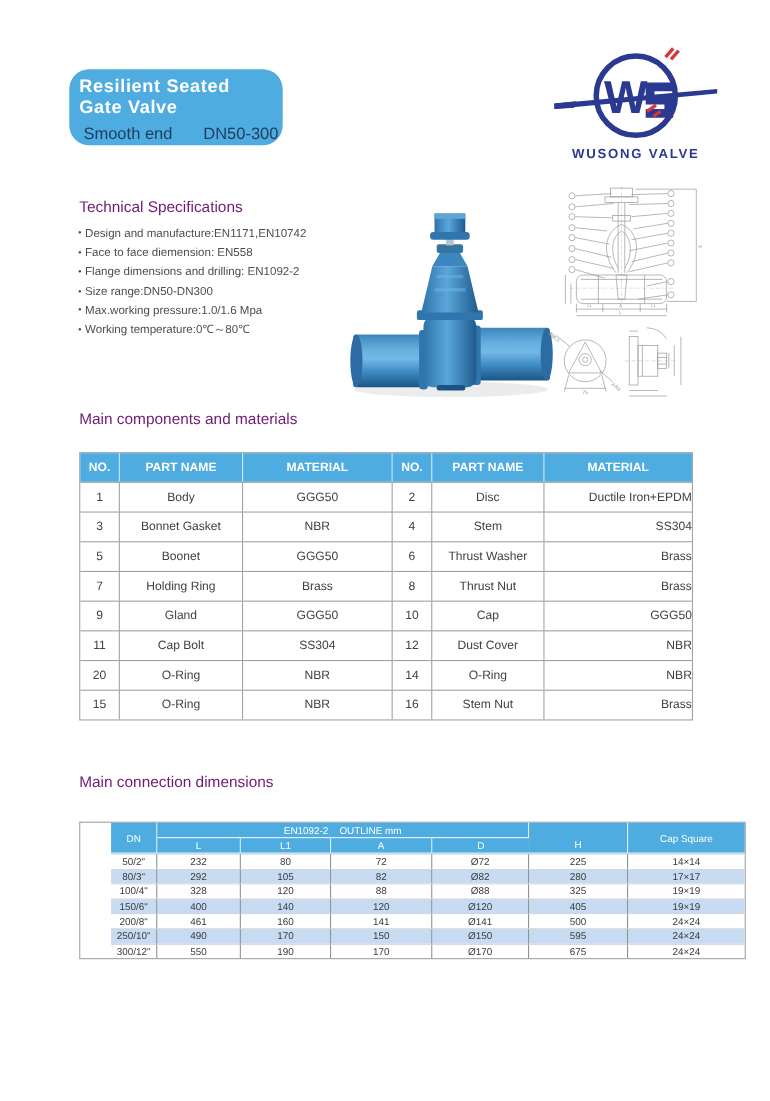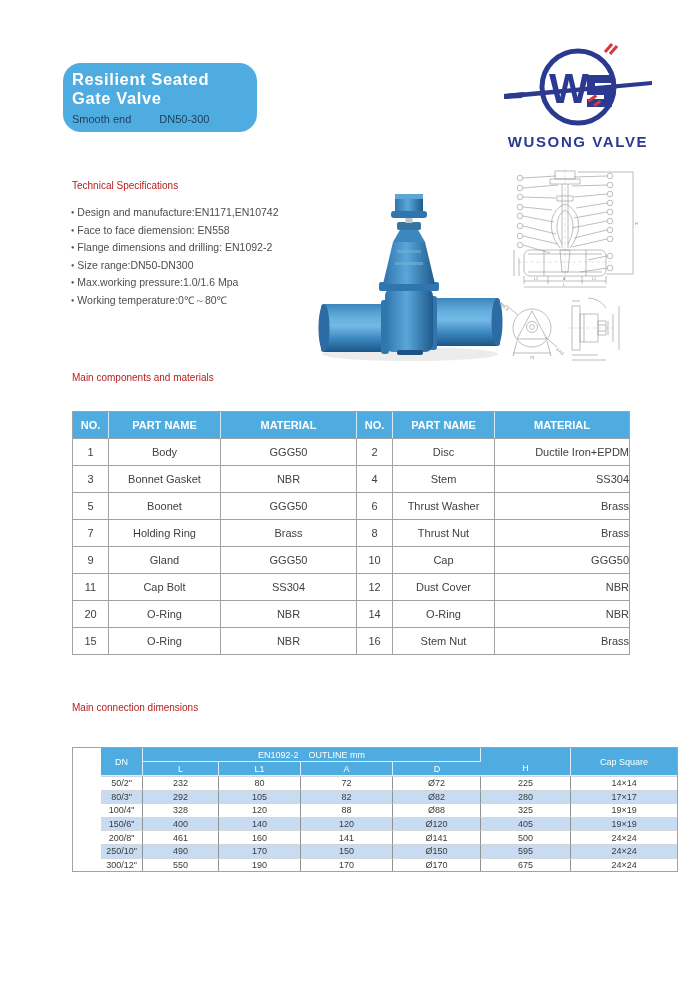--- a/index.html
+++ b/index.html
@@ -3,30 +3,30 @@
 <meta charset="utf-8">
 <style>
   html,body{margin:0;padding:0;background:#fff;}
   .page{position:relative;width:700px;height:1001px;background:#ffffff;overflow:hidden;
         font-family:"Liberation Sans",sans-serif;}
 
   
   .banner{position:absolute;left:63px;top:63px;width:194px;height:69px;background:#4FACE0;
           box-sizing:border-box;padding:7px 0 0 9px;border-radius:18px;}
   .banner-title{color:#ffffff;font-size:16.5px;font-weight:bold;line-height:19px;letter-spacing:.6px;}
-  .banner-sub{margin-top:5px;font-size:11px;color:#1d3d5c;display:flex;gap:28px;}
+  .banner-sub{margin-top:5px;font-size:15px;color:#1d3d5c;display:flex;gap:28px;justify-content:center;}
 
   
   .logo{position:absolute;left:502px;top:40px;width:152px;text-align:center;}
   .logo svg{display:block;}
-  .logo-brand{margin-top:1px;font-size:15px;font-weight:bold;letter-spacing:1.6px;
+  .logo-brand{margin-top:1px;font-size:12px;font-weight:bold;letter-spacing:1.6px;
               color:#2B3990;white-space:nowrap;}
 
   
-  .section-title{position:absolute;left:72px;font-size:10px;color:#b91c1c;}
+  .section-title{position:absolute;left:72px;font-size:14px;color:#701a75;}
   .st-tech{top:180px;} .st-comp{top:372px;} .st-dims{top:702px;}
 
   
   .bullets{position:absolute;left:71px;top:204px;margin:0;padding:0;list-style:none;}
   .bullets li{font-size:10.5px;color:#4d4d4f;line-height:17.5px;}
   .bullets li::before{content:"●";font-size:5.5px;vertical-align:2px;margin-right:3px;color:#4d4d4f;}
 
   
   .photo{position:absolute;left:315px;top:186px;width:190px;height:178px;}
   .tech-drawing{position:absolute;left:500px;top:168px;width:145px;height:200px;overflow:visible;}

